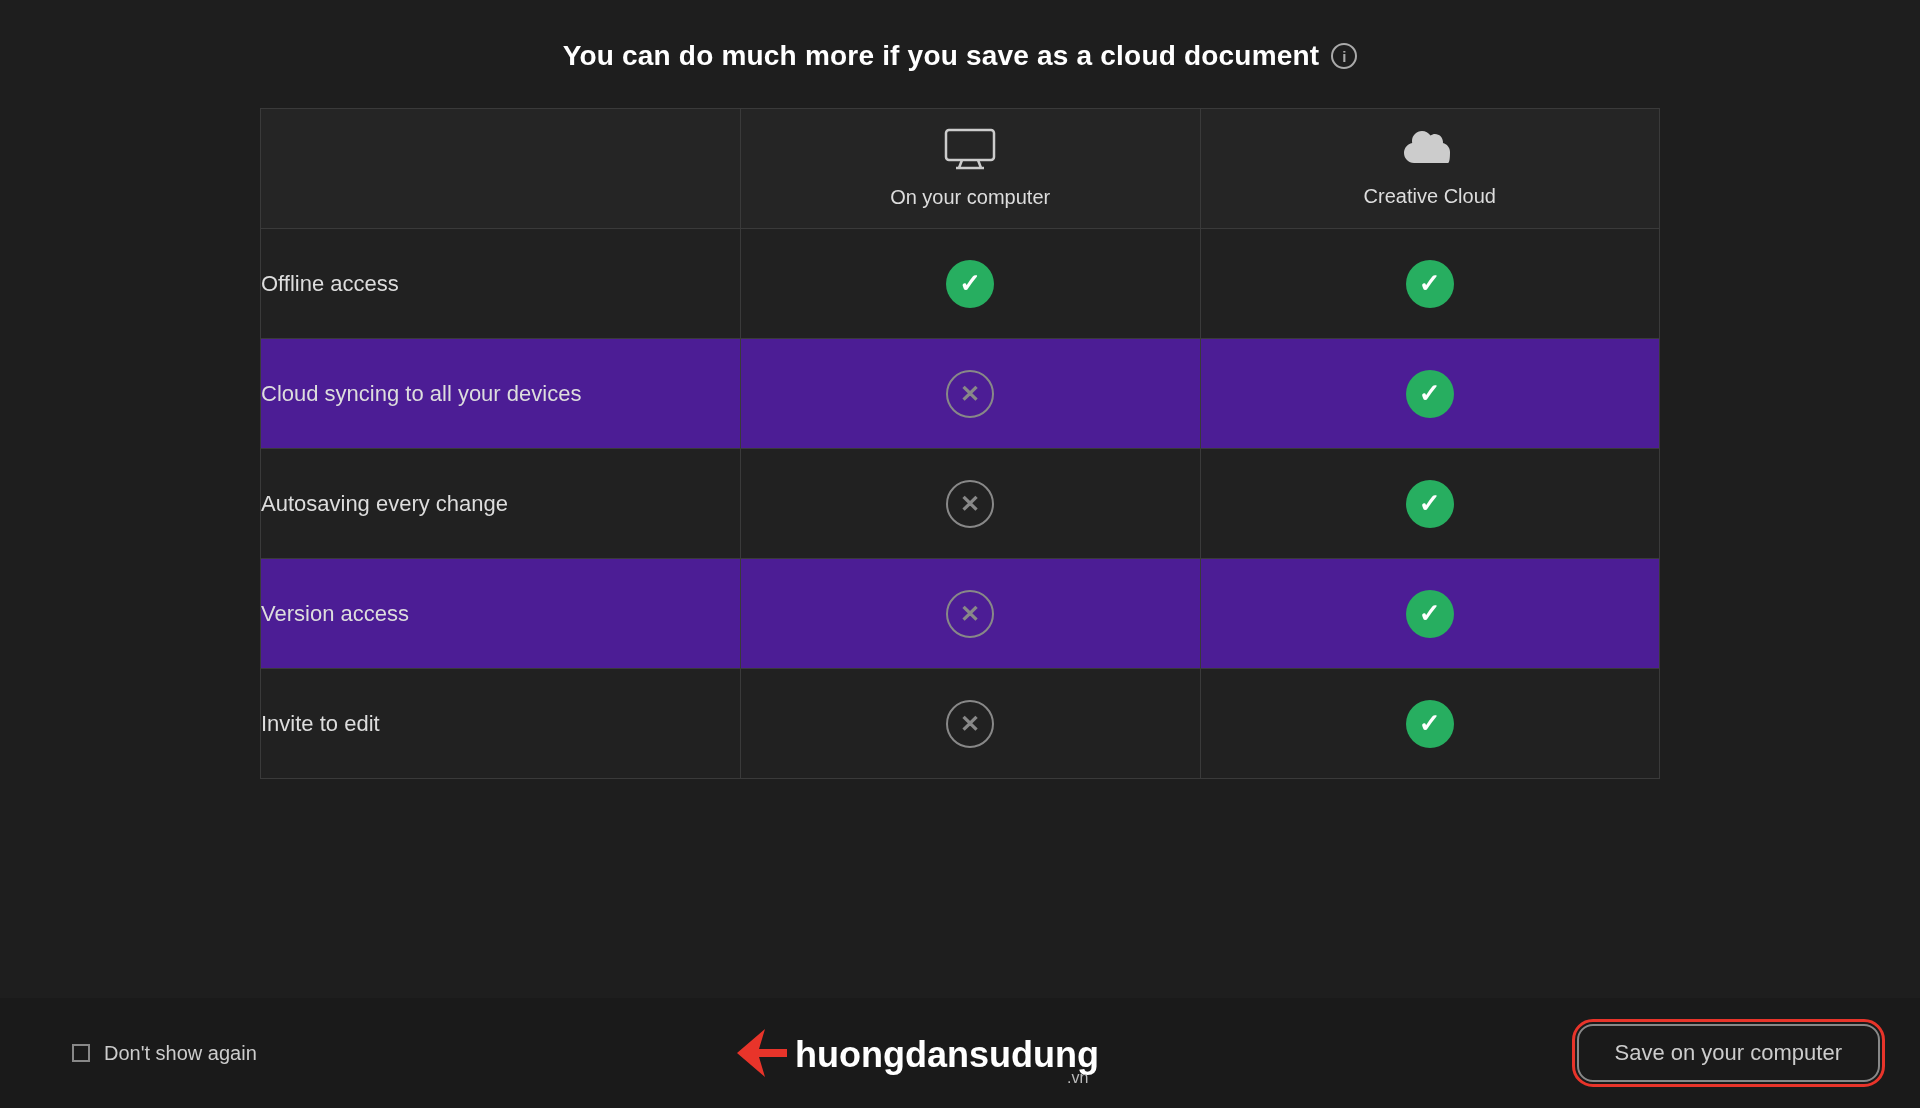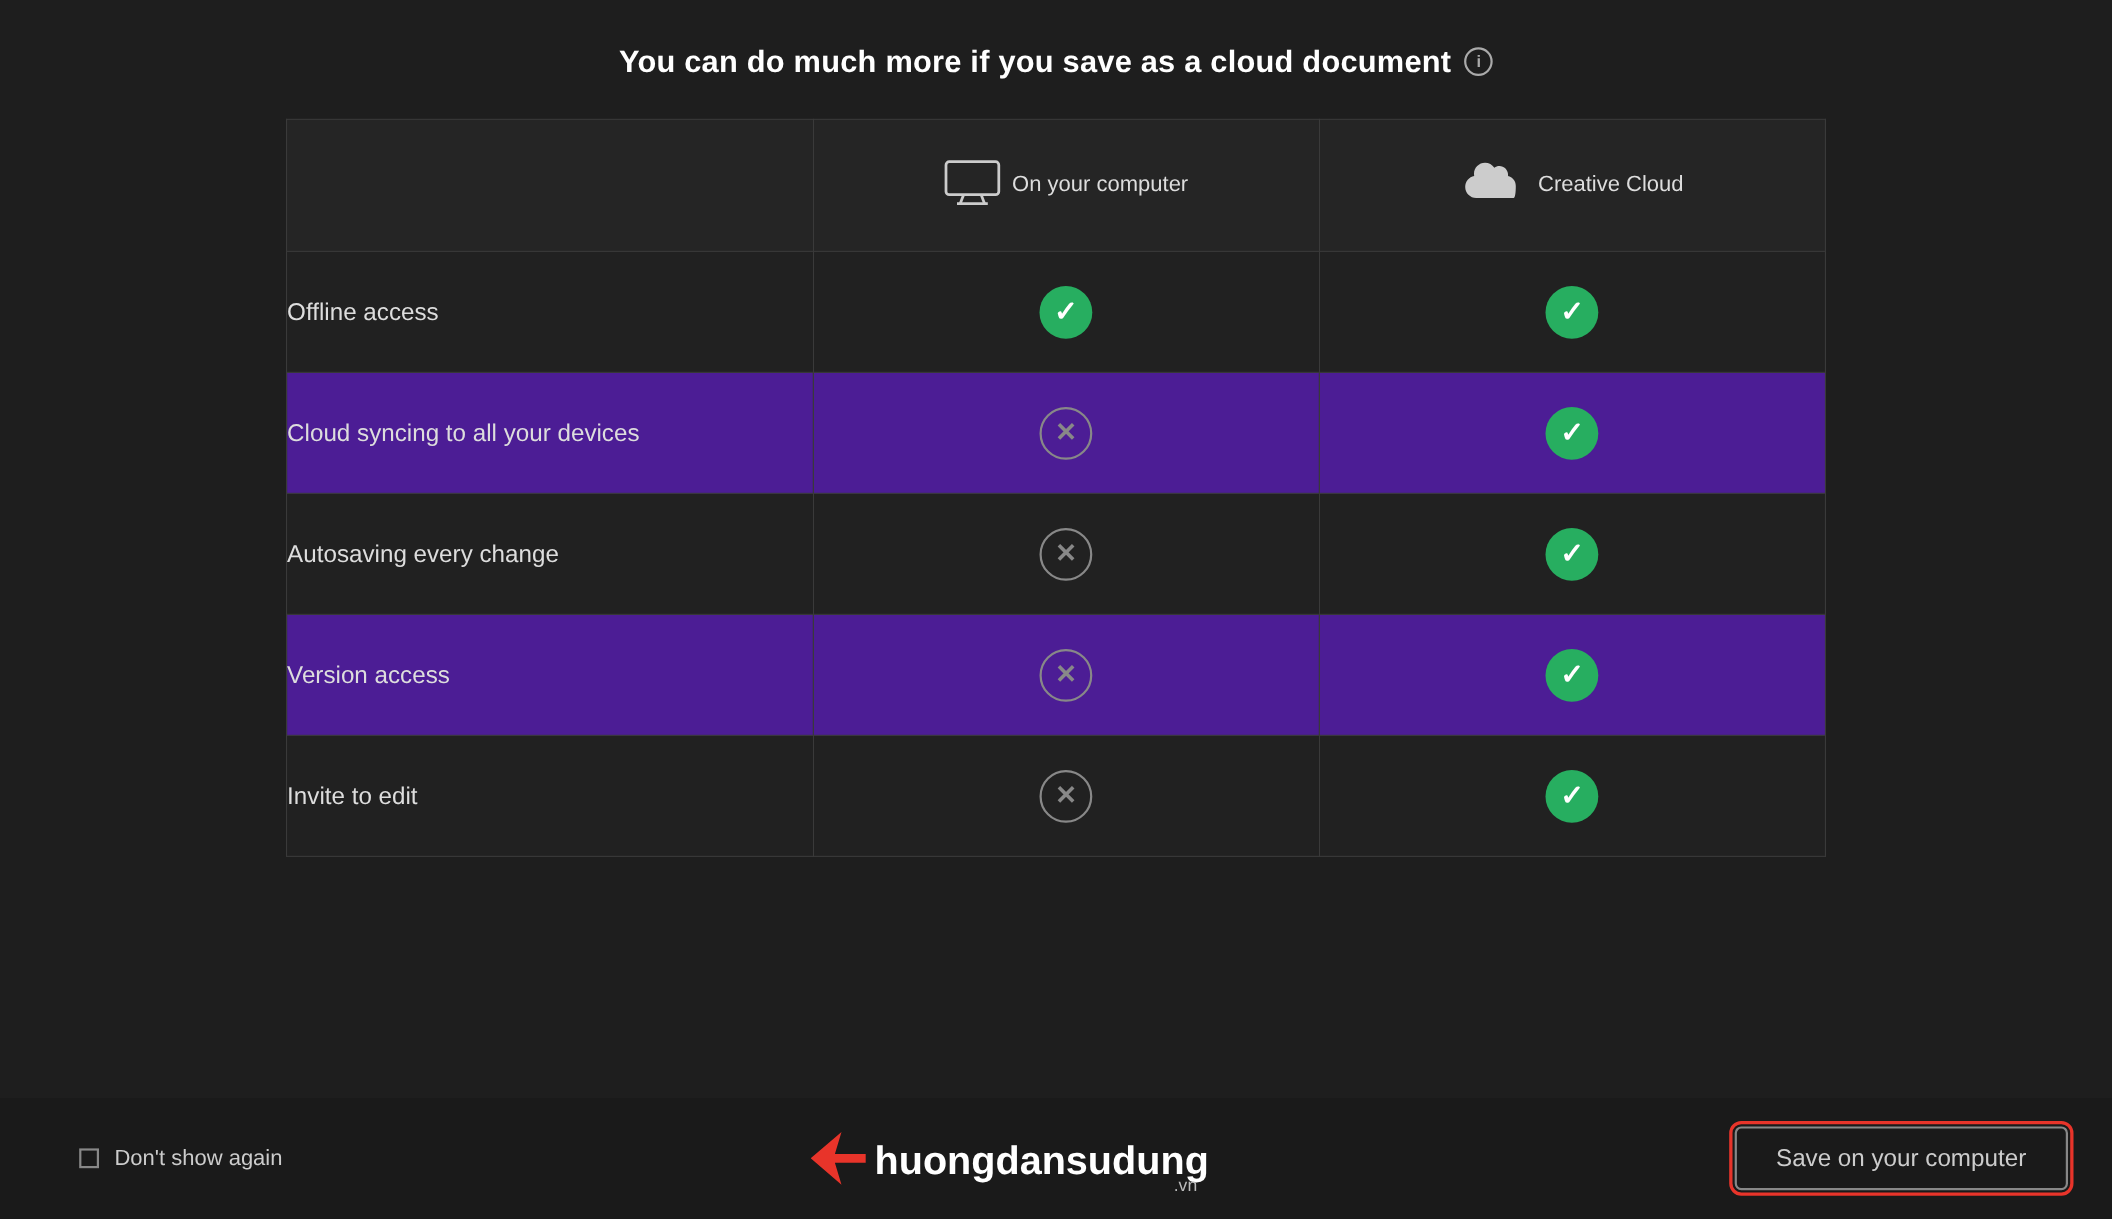--- a/index.html
+++ b/index.html
@@ -82,21 +82,21 @@
     .header-feature-col {
       width: 490px;
     }
 
     .header-option-col {
       width: 470px;
     }
 
     .header-col-content {
       display: flex;
-      flex-direction: row;
+      flex-direction: column;
       align-items: center;
       justify-content: center;
       gap: 10px;
     }
 
     .header-icon {
       font-size: 36px;
       color: #cccccc;
       line-height: 1;
     }
@@ -217,21 +217,21 @@
       gap: 24px;
       flex-shrink: 0;
     }
 
     .btn-save-computer {
       border: 2px solid #888888;
       background: transparent;
       color: #cccccc;
       font-size: 22px;
       padding: 14px 36px;
-      border-radius: 6px;
+      border-radius: 16px;
       cursor: pointer;
       white-space: nowrap;
       outline: 3px solid #e8342a;
       outline-offset: 2px;
     }
 
     .btn-save-cloud {
       background: linear-gradient(135deg, #4a9ff5, #1a6fd4);
       border: none;
       color: #ffffff;

